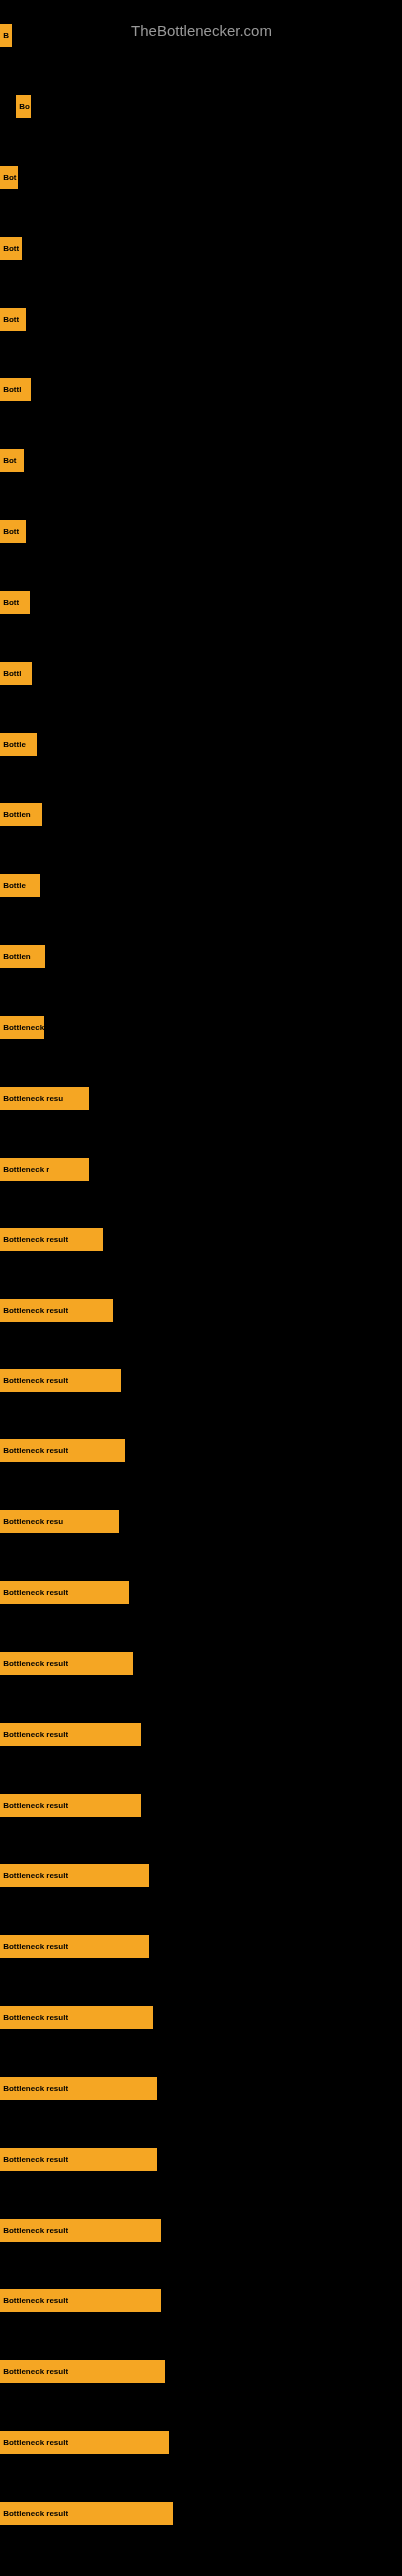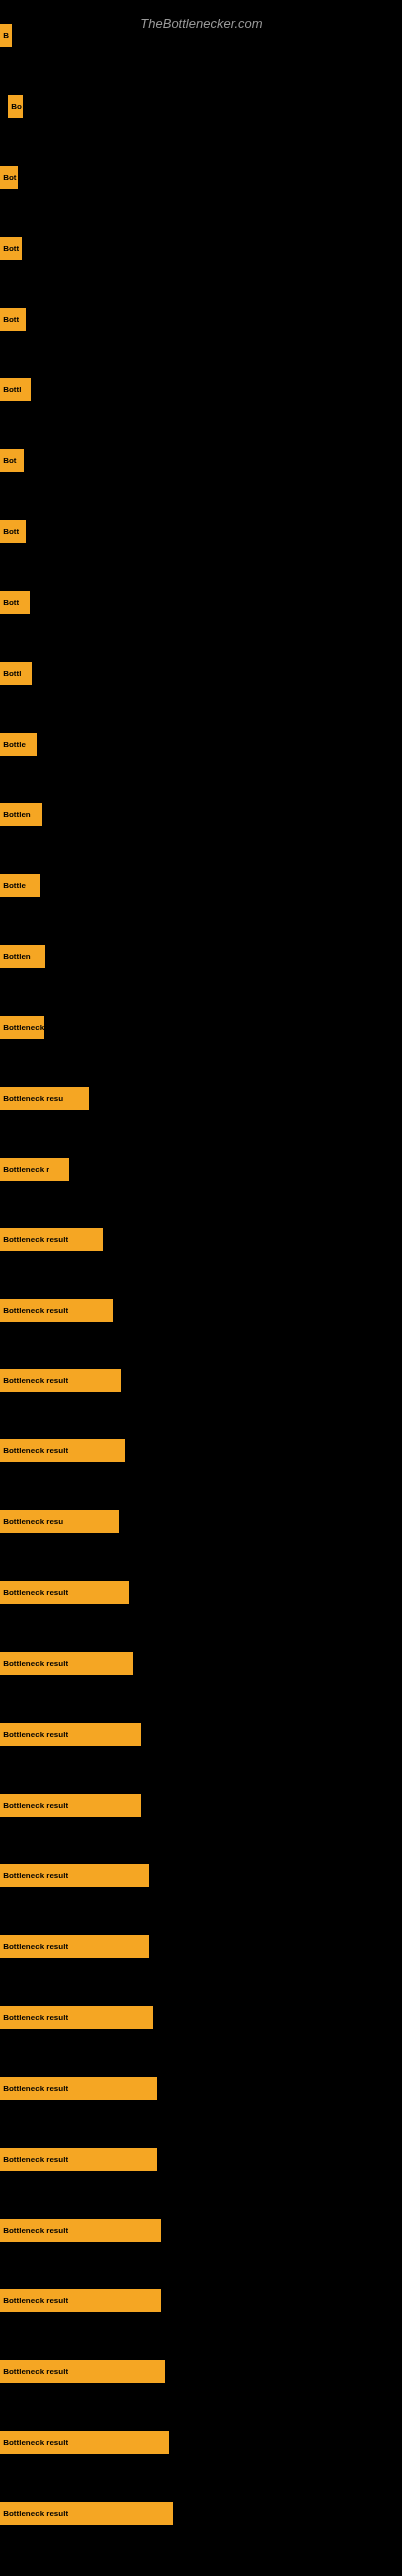--- a/index.html
+++ b/index.html
@@ -12,27 +12,26 @@
       background-color: #000000;
       width: 403px;
       min-height: 2576px;
       font-family: Arial, sans-serif;
       position: relative;
       overflow-x: hidden;
     }
 
     .site-title {
       position: absolute;
-      top: 16px;
+      top: 22px;
       left: 50%;
       transform: translateX(-50%);
       color: #999999;
-      font-size: 13px;
+      font-size: 15px;
       white-space: nowrap;
-      font-style: italic;
     }
 
     .bar-container {
       position: absolute;
       left: 0;
     }
 
     .bar {
       background-color: #F5A623;
       height: 22.5px;
@@ -53,21 +52,21 @@
 <body>
 
 <span class="site-title">TheBottlenecker.com</span>
 
 <div id="bars-container">
     <div class="bar-container" style="top: 24px; left: 0px;">
       <div class="bar" style="width: 12px;">
         <span class="bar-label">B</span>
       </div>
     </div>
-    <div class="bar-container" style="top: 95px; left: 8px;">
+    <div class="bar-container" style="top: 95px; left: 16px;">
       <div class="bar" style="width: 14.5px;">
         <span class="bar-label">Bo</span>
       </div>
     </div>
     <div class="bar-container" style="top: 166px; left: 0px;">
       <div class="bar" style="width: 17.7px;">
         <span class="bar-label">Bot</span>
       </div>
     </div>
     <div class="bar-container" style="top: 237px; left: 0px;">
@@ -129,21 +128,21 @@
       <div class="bar" style="width: 44px;">
         <span class="bar-label">Bottleneck</span>
       </div>
     </div>
     <div class="bar-container" style="top: 1087px; left: 0px;">
       <div class="bar" style="width: 89px;">
         <span class="bar-label">Bottleneck resu</span>
       </div>
     </div>
     <div class="bar-container" style="top: 1158px; left: 0px;">
-      <div class="bar" style="width: 69px;">
+      <div class="bar" style="width: 89px;">
         <span class="bar-label">Bottleneck r</span>
       </div>
     </div>
     <div class="bar-container" style="top: 1228px; left: 0px;">
       <div class="bar" style="width: 103px;">
         <span class="bar-label">Bottleneck result</span>
       </div>
     </div>
     <div class="bar-container" style="top: 1299px; left: 0px;">
       <div class="bar" style="width: 113px;">

